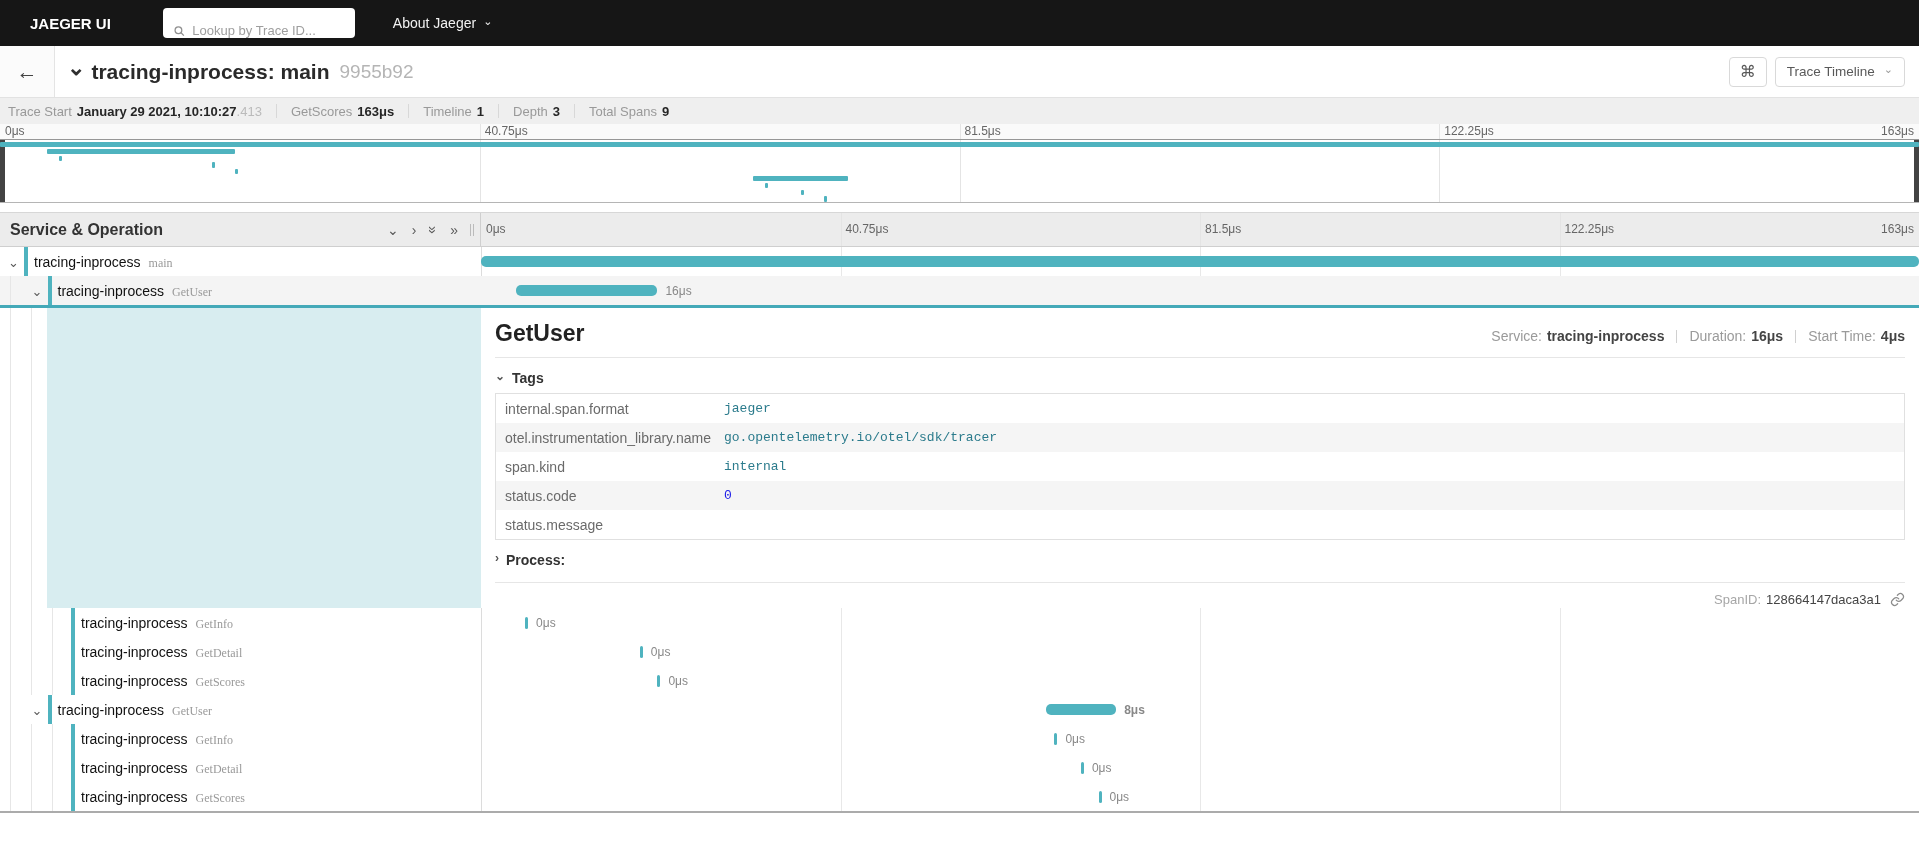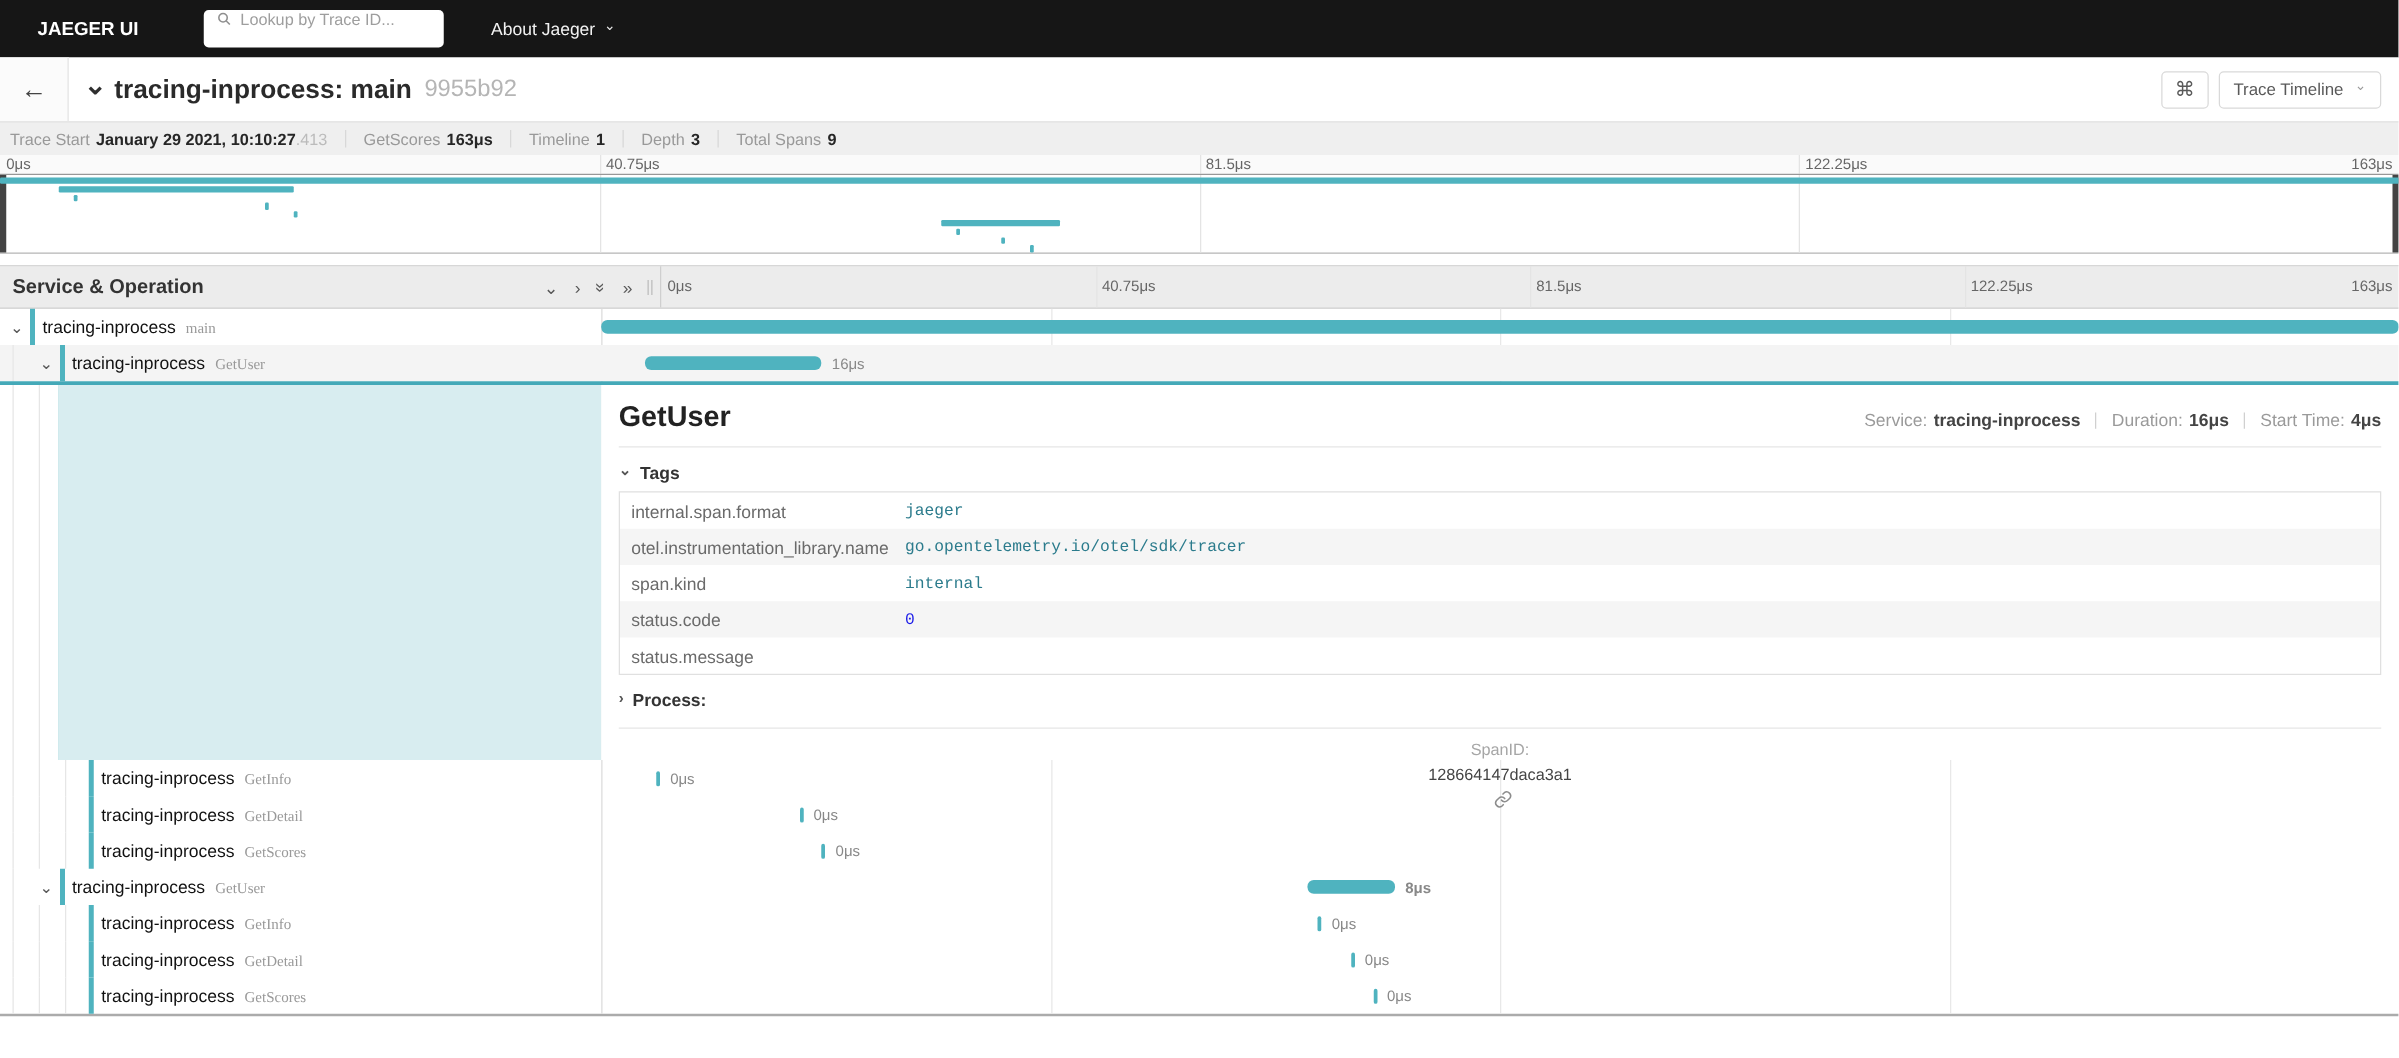--- a/index.html
+++ b/index.html
@@ -4,21 +4,21 @@
 <style>
   * { margin:0; padding:0; box-sizing:border-box; }
   body { background:#fff; font-family:"Liberation Sans", sans-serif; }
   .screen { position:relative; width:1919px; height:846px; background:#fff; overflow:hidden; }
 
   
   .nav { position:absolute; left:0; top:0; width:100%; height:46px; background:#161616; display:flex; align-items:center; padding:0 14px 0 30px; }
   .nav-brand { color:#fff; font-weight:bold; font-size:15px; margin-right:52px; cursor:pointer; }
   .nav-links { display:flex; gap:58px; flex:1; }
   .nav-link { color:#d9d9d9; font-size:14px; cursor:pointer; }
-  .nav-search { display:flex; align-items:flex-start; gap:7px; background:#fff; border-radius:4px; height:30px; width:192px; padding:0 10px; margin-right:38px; }
+  .nav-search { display:flex; align-items:flex-end; gap:7px; background:#fff; border-radius:4px; height:30px; width:192px; padding:0 10px; margin-right:38px; }
   .nav-search input { border:none; outline:none; font-size:13px; width:100%; font-family:inherit; color:#333; }
   .nav-search input::placeholder { color:#9e9e9e; }
   .nav-about { color:#f2f2f2; font-size:14px; display:flex; align-items:center; gap:7px; cursor:pointer; margin-right:12px; }
   .chev { font-size:11px; color:inherit; line-height:1; transform:translateY(-2px); }
 
   
   .thdr { position:absolute; left:0; top:46px; width:100%; height:51px; background:#fff; display:flex; align-items:center; }
   .back { width:55px; height:100%; border-right:1px solid #e4e4e4; background:#fbfbfb; display:flex; align-items:center; justify-content:center; font-size:21px; color:#444; cursor:pointer; }
   .t-chev { font-size:22px; font-weight:bold; color:#2f2f2f; margin:0 6px 8px 12px; cursor:pointer; }
   .t-title { font-size:21px; font-weight:bold; color:#2a2a2a; }
@@ -46,21 +46,21 @@
   .mini-labels { position:absolute; left:0; top:124px; width:100%; height:15px; background:#fafafa; font-size:12px; color:#666; }
   .mini-canvas { position:absolute; left:0; top:139px; width:100%; height:64px; background:#fff; border-top:1px solid #979797; border-bottom:1px solid #b5b5b5; cursor:col-resize; }
   .tick-label { position:absolute; top:0; padding-left:5px; white-space:nowrap; }
   .tick-label.last { padding-left:0; padding-right:5px; transform:translateX(-100%); }
   .grid-v { position:absolute; top:0; bottom:0; width:1px; background:#e4e4e4; }
   .mini-span { position:absolute; border-radius:1px; }
   .mini-handle { position:absolute; top:0; bottom:0; width:5px; background:#434343; cursor:ew-resize; }
 
   
   .sec-hdr { position:absolute; left:0; top:212px; width:100%; height:35px; background:#ececec; border-top:1px solid #d7d7d7; border-bottom:1px solid #cfcfcf; display:flex; }
-  .sec-name { width:529px; position:relative; display:flex; align-items:center; padding-left:10px; border-right:1px solid #cfcfcf; }
+  .sec-name { width:481px; position:relative; display:flex; align-items:center; padding-left:10px; border-right:1px solid #cfcfcf; }
   .sec-title { font-size:16px; font-weight:bold; color:#333; }
   .sec-icons { margin-left:auto; display:flex; align-items:center; gap:13px; padding-right:22px; color:#595959; font-size:14px; }
   .sec-icons span { cursor:pointer; line-height:1; }
   .rot90 { display:inline-block; transform:rotate(90deg); }
   .drag-grip { position:absolute; right:6px; top:50%; transform:translateY(-50%); display:flex; gap:2px; cursor:col-resize; }
   .drag-grip i { display:block; width:1px; height:12px; background:#bbb; }
   .sec-ruler { position:relative; flex:1; font-size:12px; color:#666; }
   .sec-ruler .tick-label { top:9px; }
 
   
@@ -95,21 +95,21 @@
   .d-hr { border:none; border-top:1px solid #e6e6e6; margin-top:10px; }
   .acc-hdr { display:flex; align-items:center; gap:7px; margin-top:12px; font-size:14px; font-weight:bold; color:#333; cursor:pointer; }
   .acc-hdr .chev { color:#555; font-size:12px; }
   .tag-table { margin-top:7px; border:1px solid #e0e0e0; background:#fff; }
   .tag-row { display:flex; height:29px; align-items:center; font-size:14px; cursor:pointer; }
   .tag-row:nth-child(even) { background:#f5f5f5; }
   .tag-key { width:228px; padding-left:9px; color:#6a6a6a; }
   .tag-val { font-family:"Liberation Mono", monospace; font-size:13px; }
   .tv-string { color:#2b7b8c; }
   .tv-number { color:#1b1be8; }
-  .spanid-row { display:flex; justify-content:flex-end; align-items:center; gap:5px; margin-top:9px; font-size:13px;flex-direction:column; }
+  .spanid-row { display:flex; justify-content:flex-end; align-items:center; gap:5px; margin-top:9px; font-size:13px; }
   .spanid-label { color:#a6a6a6; }
   .spanid-value { color:#444; }
   .link-btn { display:flex; align-items:center; margin-left:4px; cursor:pointer; }
 
   .bottom-line { position:absolute; left:0; top:811px; width:100%; height:2px; background:#ababab; }
 </style>
 </head>
 <body>
 
 <div class="screen">

